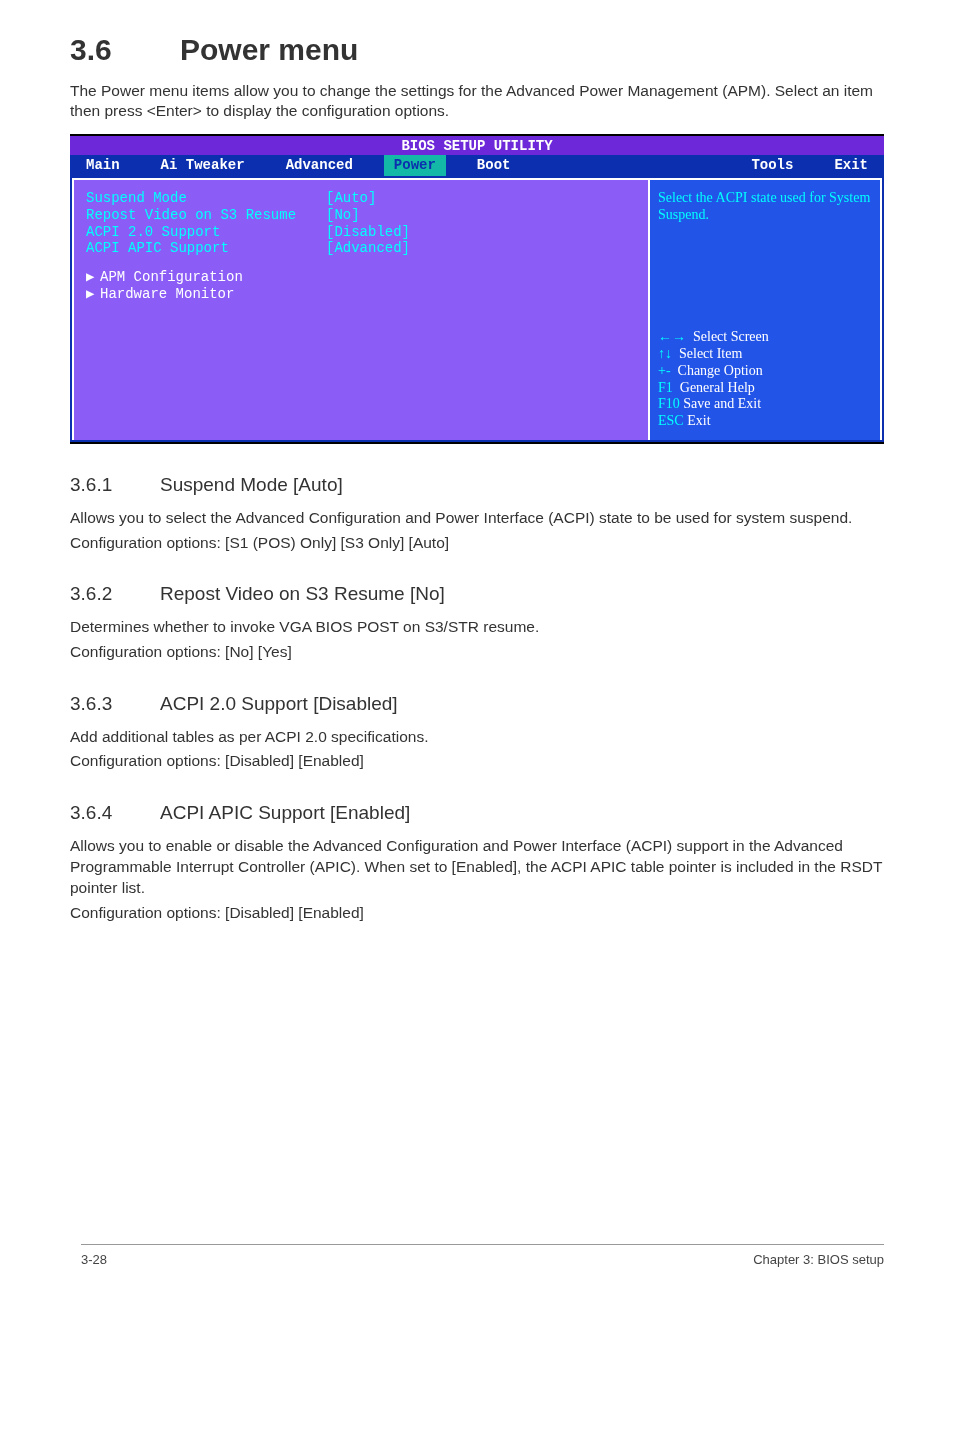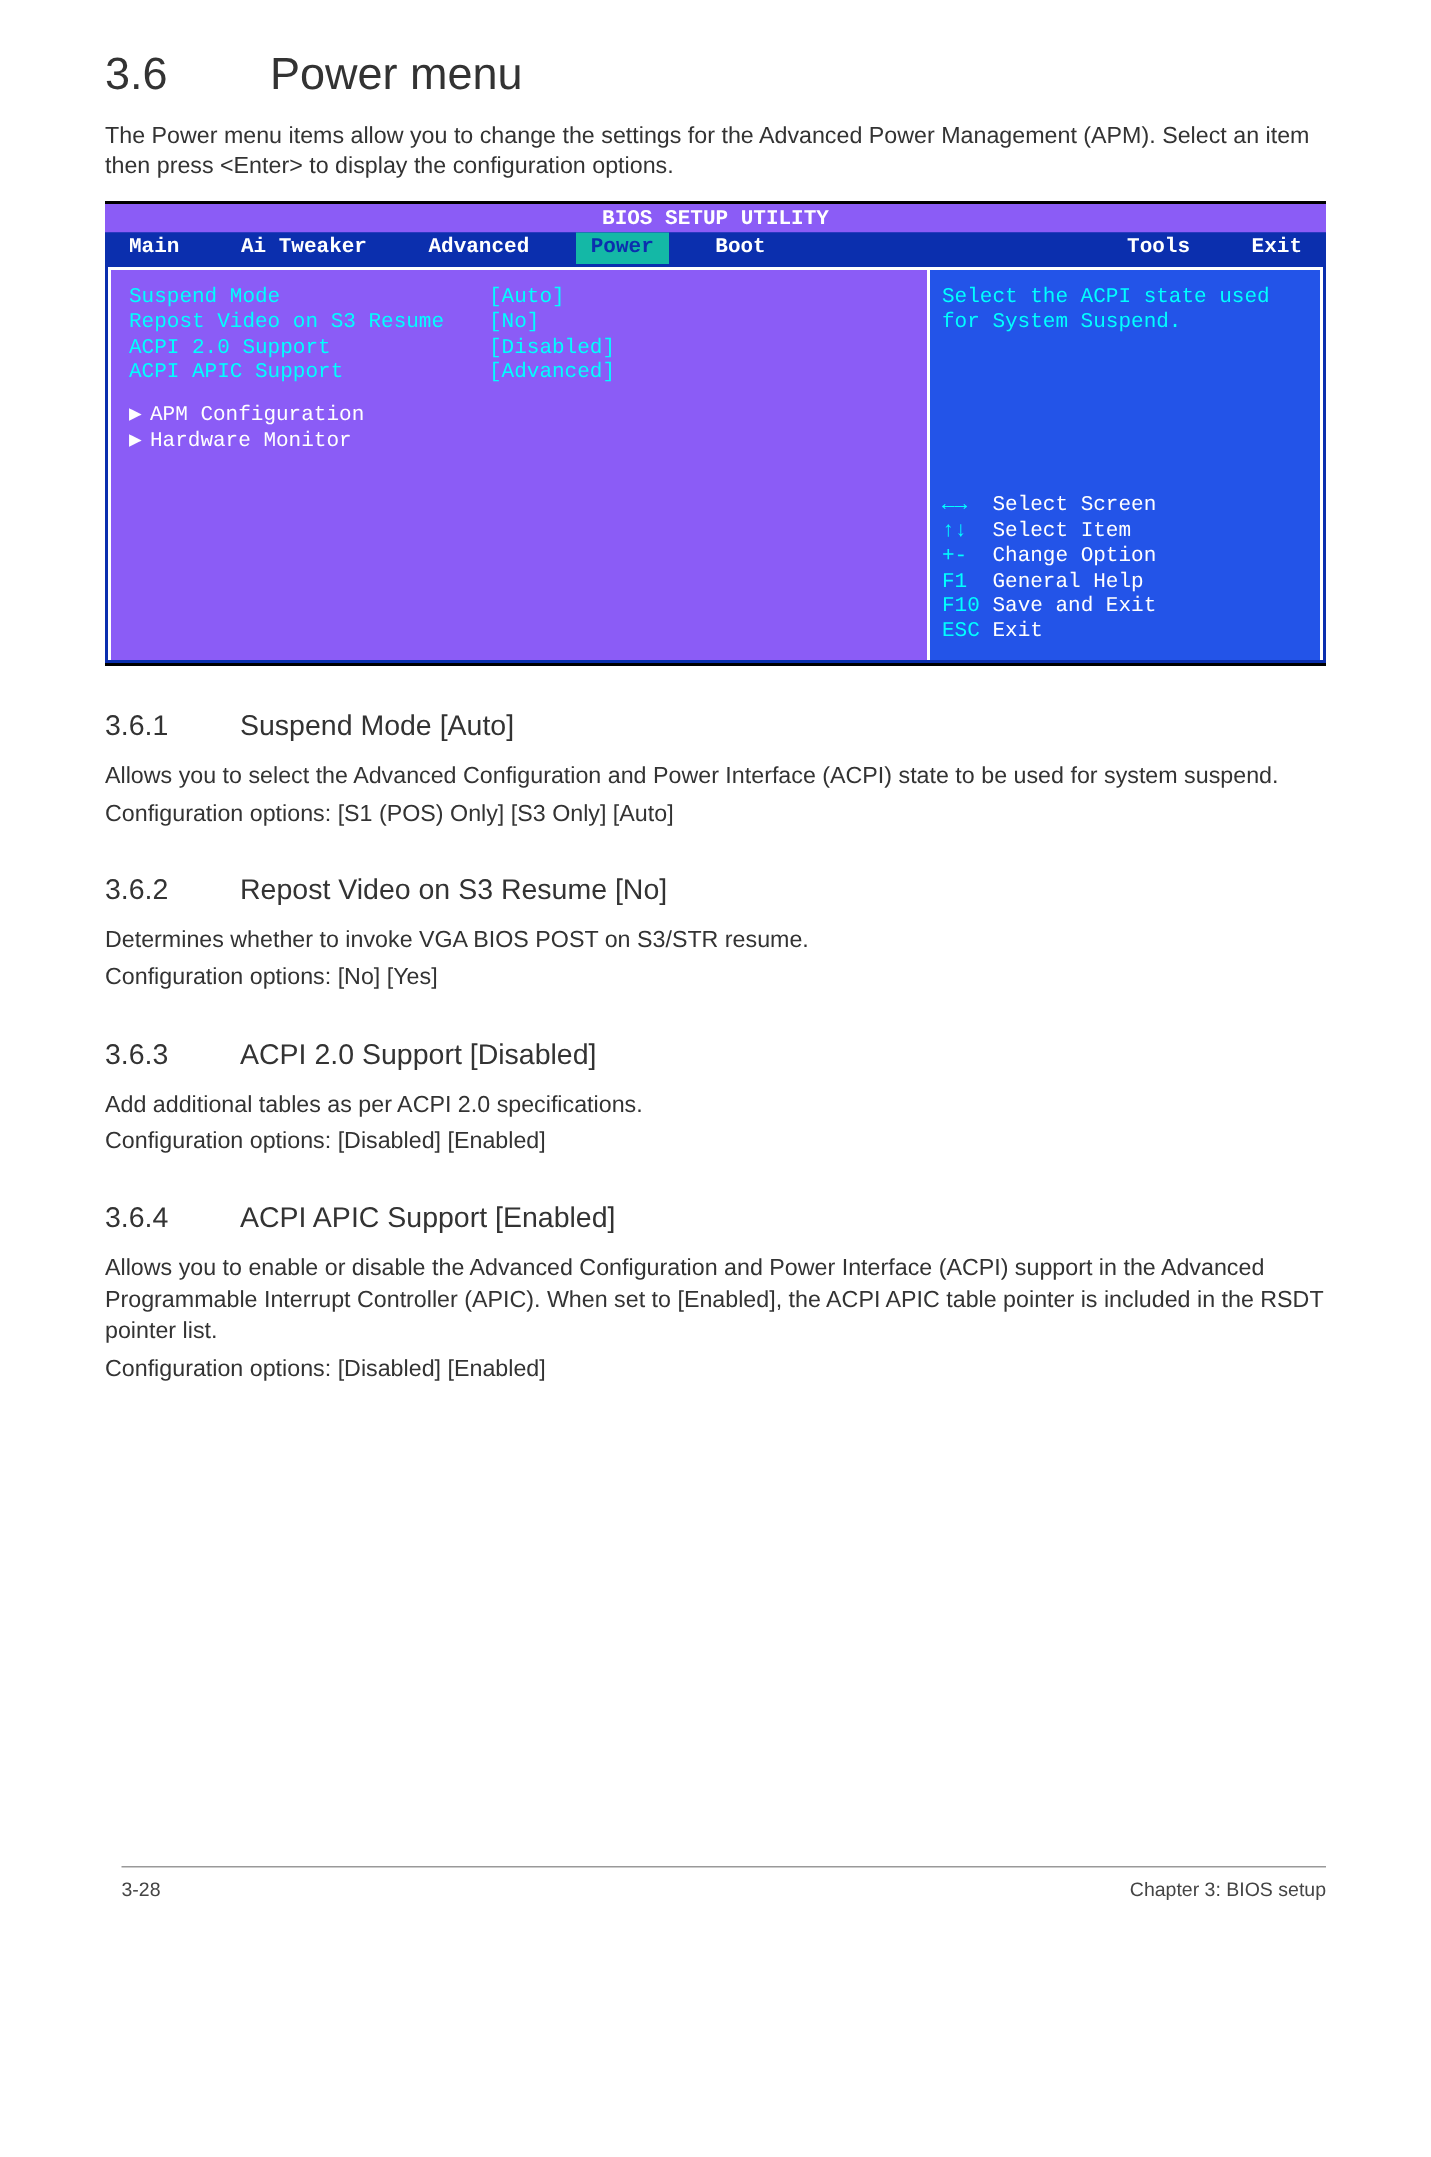--- a/index.html
+++ b/index.html
@@ -8,39 +8,39 @@
     background: #fff;
     color: #333;
     width: 954px;
     margin: 0 auto;
     padding: 30px 70px 20px 70px;
     font-size: 15.5px;
     line-height: 1.35;
   }
   h1.section-title {
     font-size: 30px;
-    font-weight: normal;
+    font-weight: bold;
     color: #333;
     margin-bottom: 10px;
   }
   h1.section-title .num { display: inline-block; width: 110px; }
   .intro { margin-bottom: 12px; }
   .bios-box {
     border-top: 2px solid #000;
     border-bottom: 2px solid #000;
     width: 100%;
     font-family: "Courier New", monospace;
     font-size: 14px;
     line-height: 1.2;
     background: #0b2fae;
     color: #fff;
     padding: 0;
   }
   .bios-util-title {
-    background: #8b5cf6;
+    background: #6d28d9;
     color: #fff;
     text-align: center;
     font-weight: bold;
     padding: 2px 0 0 0;
   }
   .bios-menubar {
     display: flex;
     background: #0b2fae;
     color: #fff;
     padding: 0 6px;
@@ -68,26 +68,27 @@
     padding: 10px 12px;
     border-right: 2px solid #fff;
     min-height: 260px;
   }
   .bios-left .row { display: flex; }
   .bios-left .label { flex: 0 0 240px; white-space: pre; }
   .bios-left .value { color: #00ffff; }
   .bios-left .subitem { color: #ffffff; }
   .bios-left .arrow { color: #ffffff; display: inline-block; width: 14px; }
   .bios-right {
-    width: 260px;
+    width: 230px;
     background: #2354e8;
     padding: 10px 8px;
     display: flex;
     flex-direction: column;
     justify-content: space-between;
+    font-family: Liberation Serif, serif;
   }
   .bios-right .help-top { color: #00ffff; }
   .bios-right .nav { color: #ffffff; }
   .bios-right .nav .accent { color: #00ffff; }
   .bios-right .nav-row { white-space: pre; }
   .bios-footer {
     background: #0b2fae;
     color: #00ffff;
     text-align: center;
     font-weight: normal;

